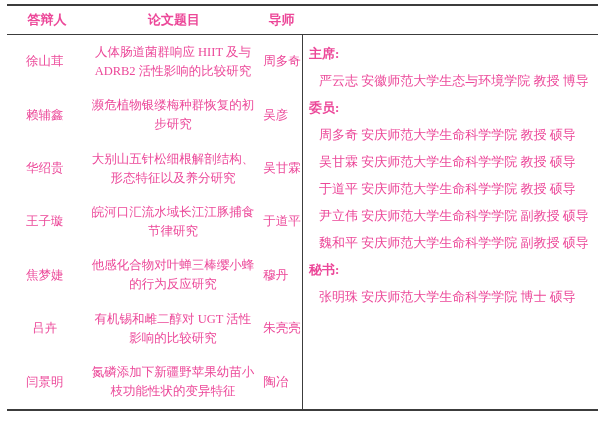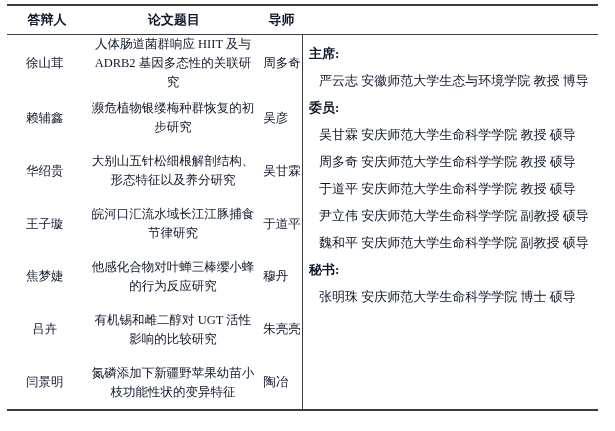--- a/index.html
+++ b/index.html
@@ -2,21 +2,21 @@
 <html><head>
 <meta charset="utf-8">
 <style>
   html, body { margin: 0; padding: 0; background: #ffffff; }
   .page {
     position: relative;
     width: 615px;
     height: 431px;
     background: #ffffff;
     font-family: "Liberation Serif", "DejaVu Serif", serif;
-    color: #0f172a;
+    color: #ec4899;
     overflow: hidden;
   }
   .doc-table {
     position: absolute;
     left: 7px;
     top: 4px;
     width: 591px;
     border-top: 2px solid #3c3c3c;
     border-bottom: 2px solid #3c3c3c;
     box-sizing: border-box;
@@ -93,21 +93,21 @@
         <div class="h-title">论文题目</div>
         <div class="h-advisor">导师</div>
       </div>
     </div>
 
     <div class="table-body">
       <div class="left-panel">
 
         <div class="t-row">
           <div class="cell-name">徐山茸</div>
-          <div class="cell-title">人体肠道菌群响应 HIIT 及与 ADRB2 基因多态性的关联研究</div>
+          <div class="cell-title">人体肠道菌群响应 HIIT 及与 ADRB2 活性影响的比较研究</div>
           <div class="cell-advisor">周多奇</div>
         </div>
 
         <div class="t-row">
           <div class="cell-name">赖辅鑫</div>
           <div class="cell-title">濒危植物银缕梅种群恢复的初步研究</div>
           <div class="cell-advisor">吴彦</div>
         </div>
 
         <div class="t-row">
@@ -139,22 +139,22 @@
           <div class="cell-title">氮磷添加下新疆野苹果幼苗小枝功能性状的变异特征</div>
           <div class="cell-advisor">陶冶</div>
         </div>
 
       </div>
 
       <div class="right-panel">
         <div class="c-label">主席:</div>
         <div class="c-entry">严云志 安徽师范大学生态与环境学院 教授 博导</div>
         <div class="c-label">委员:</div>
+        <div class="c-entry">周多奇 安庆师范大学生命科学学院 教授 硕导</div>
         <div class="c-entry">吴甘霖 安庆师范大学生命科学学院 教授 硕导</div>
-        <div class="c-entry">周多奇 安庆师范大学生命科学学院 教授 硕导</div>
         <div class="c-entry">于道平 安庆师范大学生命科学学院 教授 硕导</div>
         <div class="c-entry">尹立伟 安庆师范大学生命科学学院 副教授 硕导</div>
         <div class="c-entry">魏和平 安庆师范大学生命科学学院 副教授 硕导</div>
         <div class="c-label">秘书:</div>
         <div class="c-entry">张明珠 安庆师范大学生命科学学院 博士 硕导</div>
       </div>
     </div>
 
   </div>
 </div>

